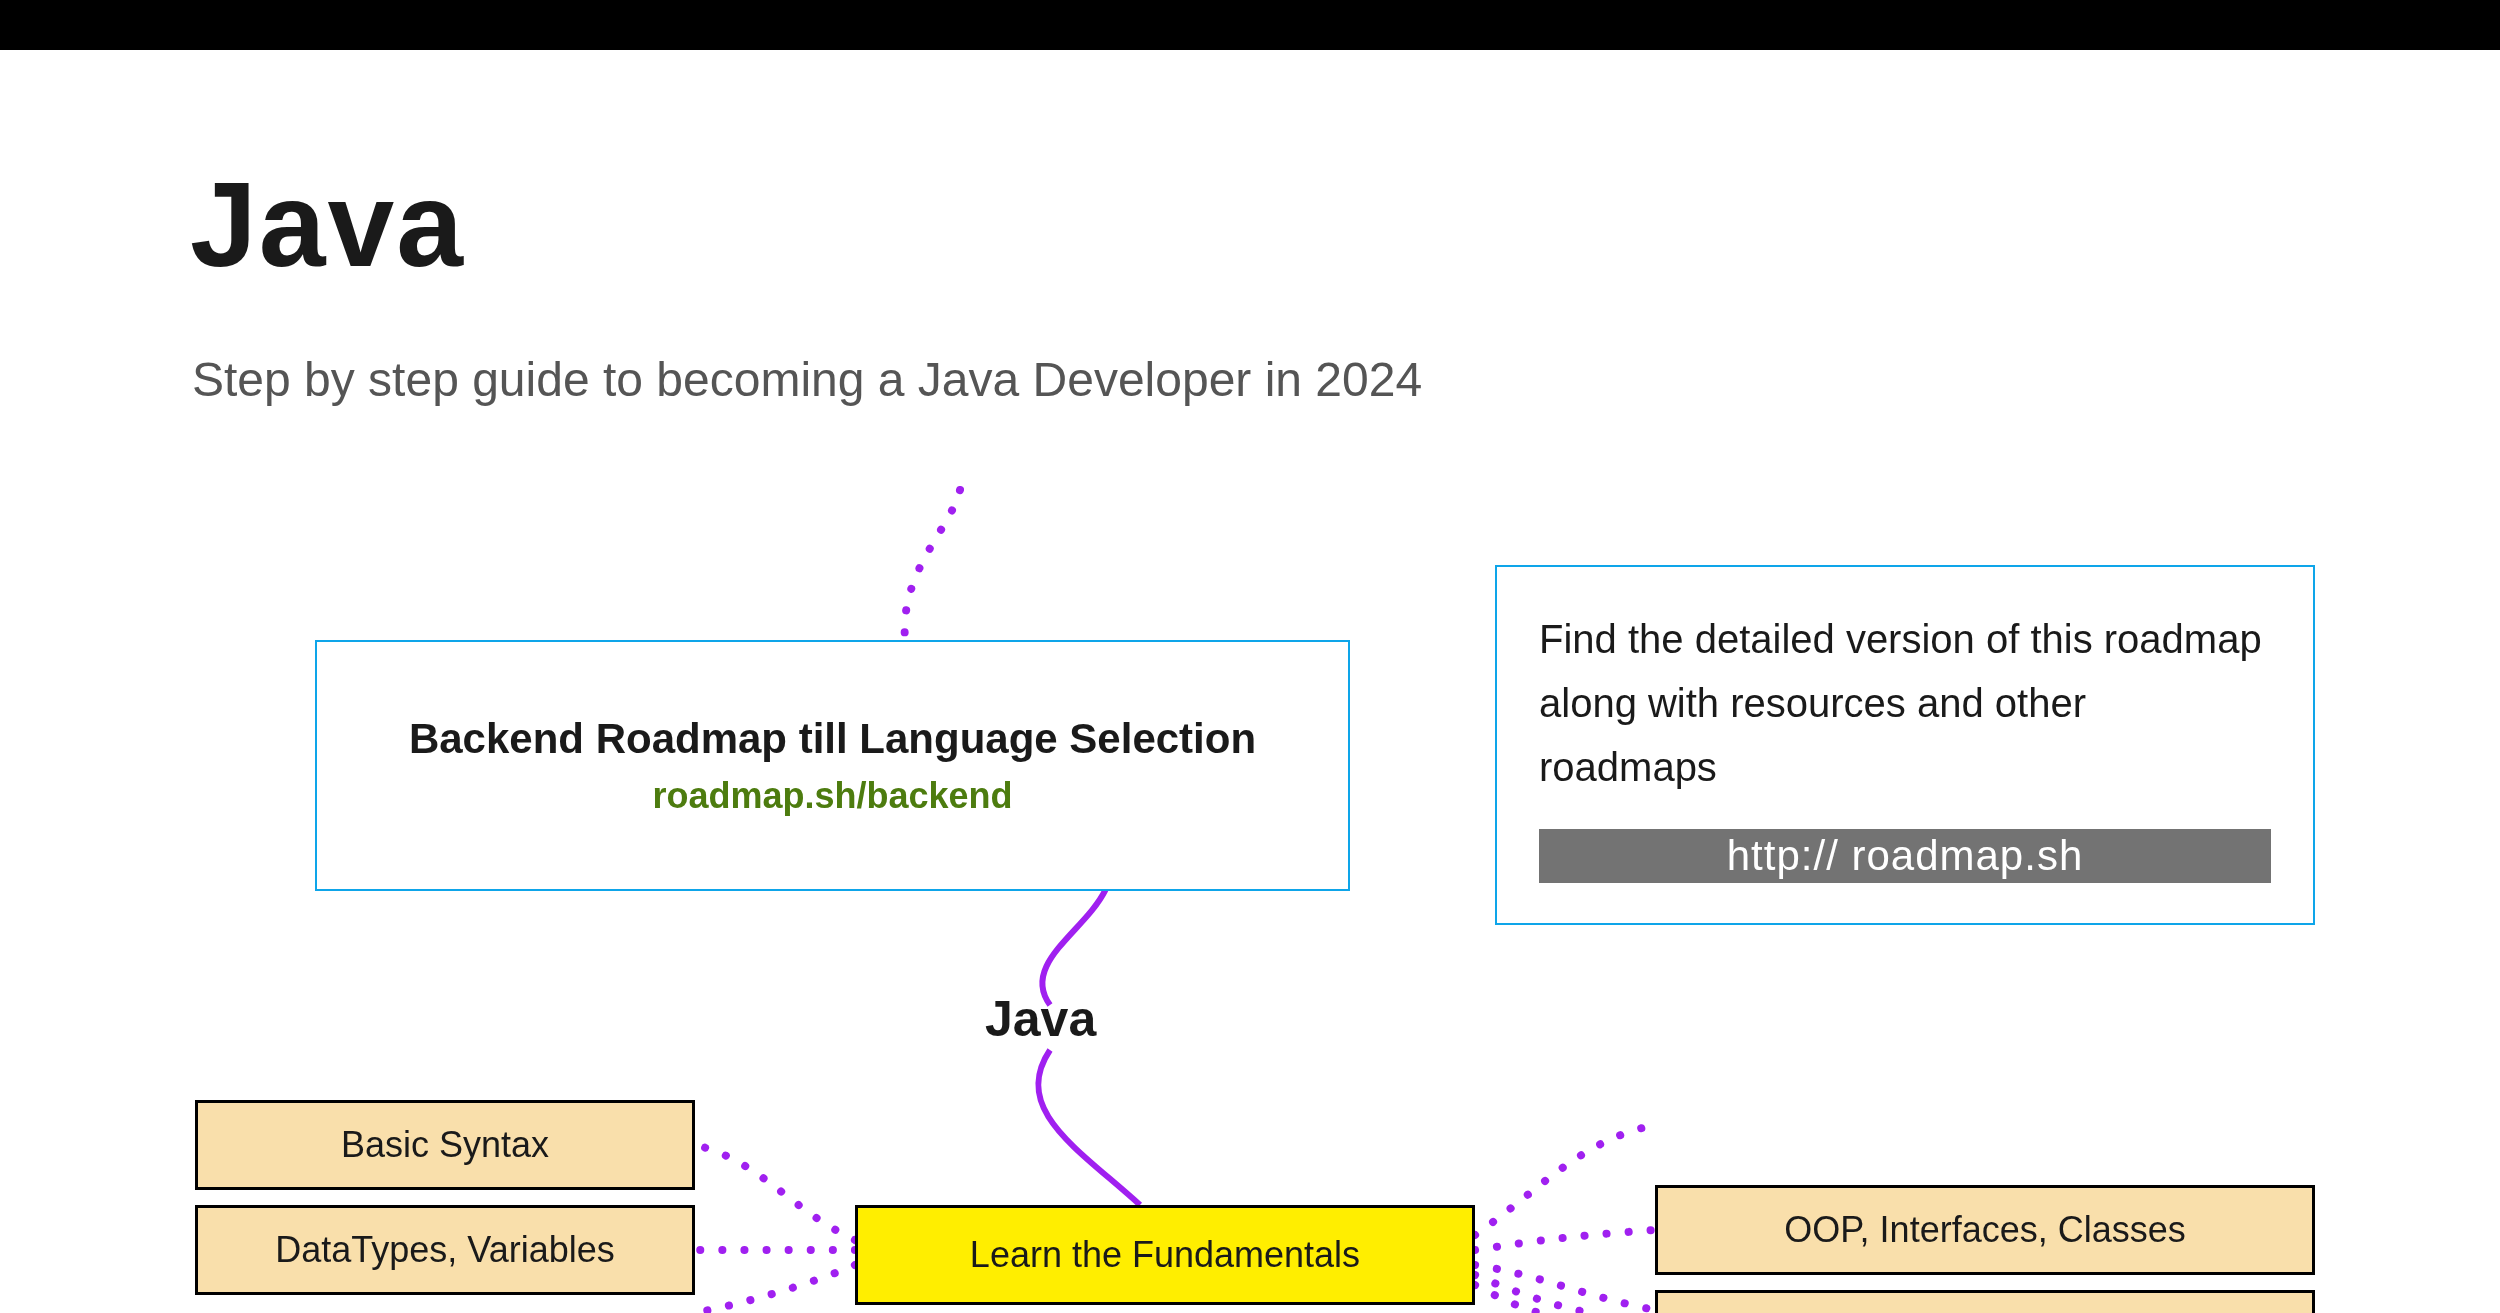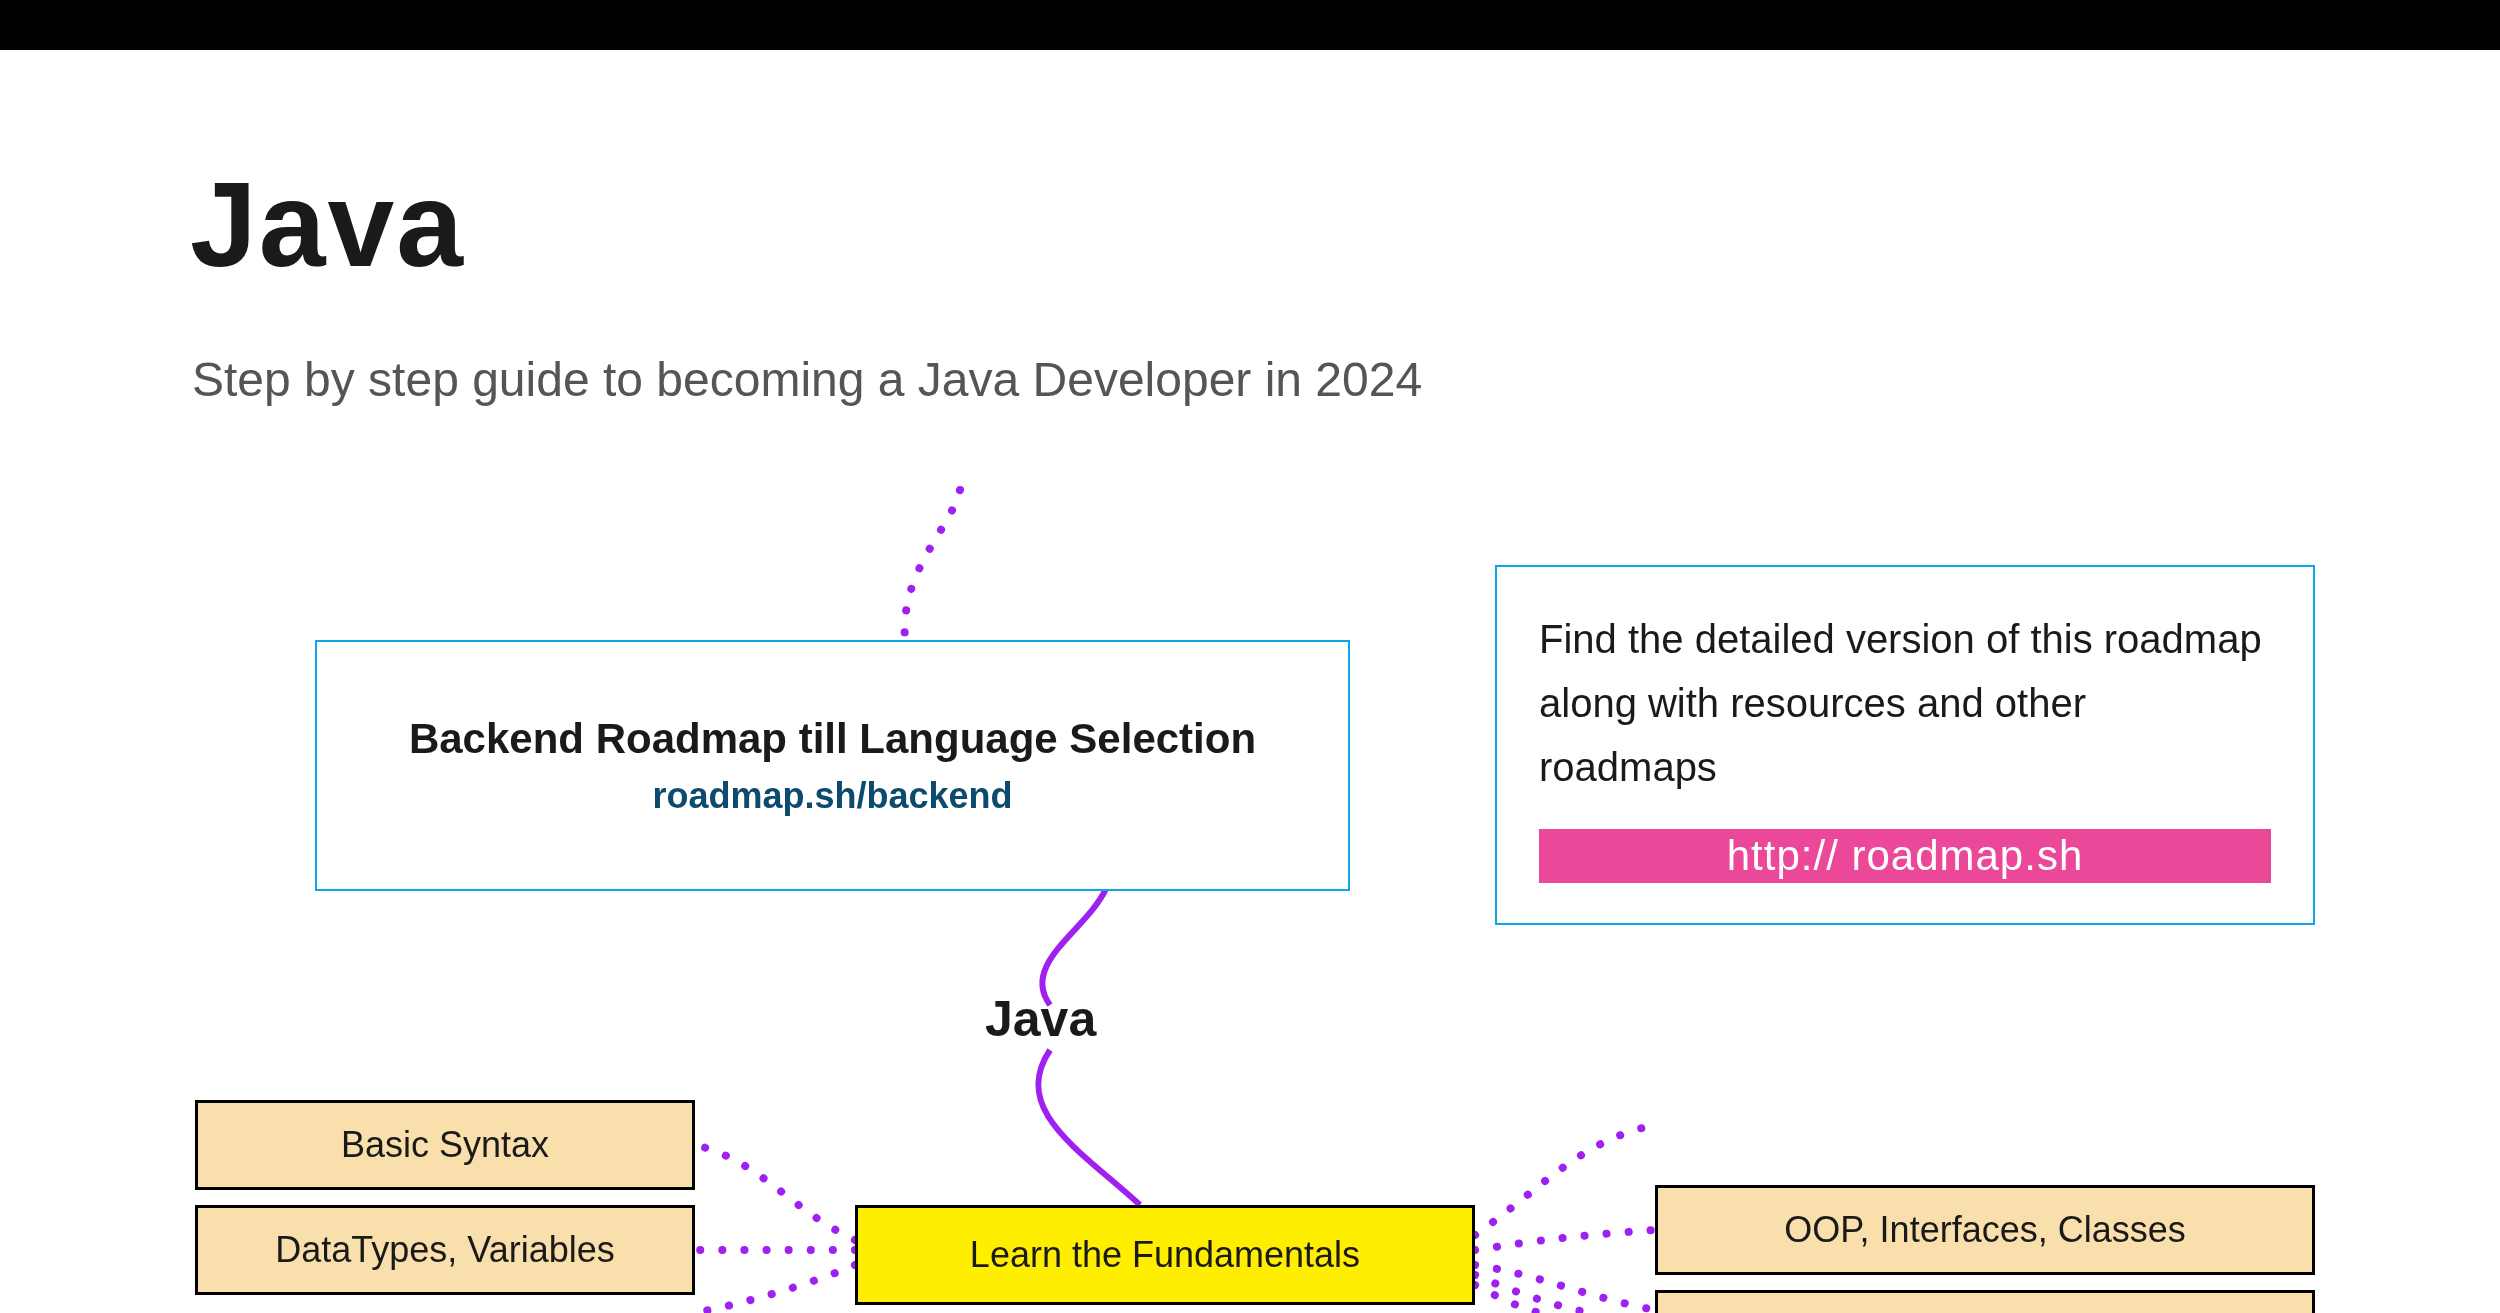--- a/index.html
+++ b/index.html
@@ -28,27 +28,27 @@
     border: 2px solid #0ea5e9;
     background: #ffffff;
     display: flex;
     flex-direction: column;
     align-items: center;
     justify-content: center;
     text-align: center;
   }
   .backend-box { left: 315px; top: 590px; width: 1035px; height: 251px; }
   .backend-title { font-size: 42px; font-weight: 700; color: #1a1a1a; margin-bottom: 12px; }
-  .backend-link { font-size: 36px; font-weight: 600; color: #0c4a6e; }
+  .backend-link { font-size: 36px; font-weight: 600; color: #4d7c0f; }
 
   .info-box { left: 1495px; top: 515px; width: 820px; height: 360px; padding: 40px 42px; align-items: flex-start; justify-content: flex-start; text-align: left; }
   .info-text { font-size: 40px; color: #1a1a1a; line-height: 1.6; margin-bottom: 30px; }
   .info-btn {
     width: 100%; height: 100px;
-    background: #ec4899;
+    background: #737373;
     color: #ffffff;
     font-size: 42px;
     font-weight: 500;
     display: flex; align-items: center; justify-content: center;
     letter-spacing: 1px;
     cursor: pointer;
   }
 
   .label {
     position: absolute;

